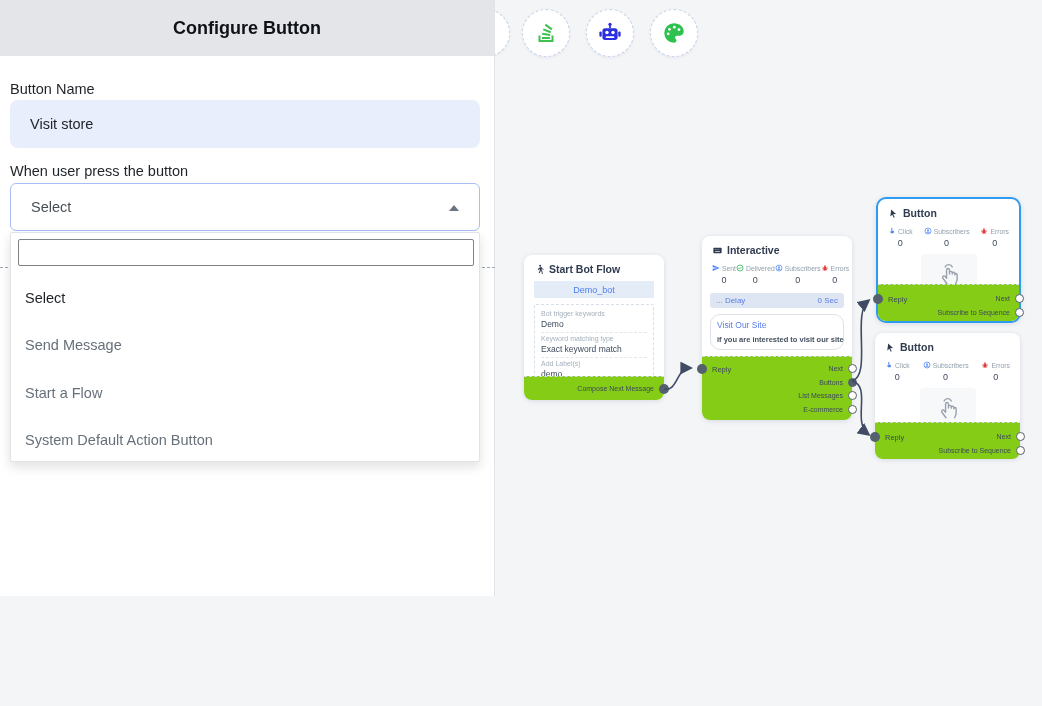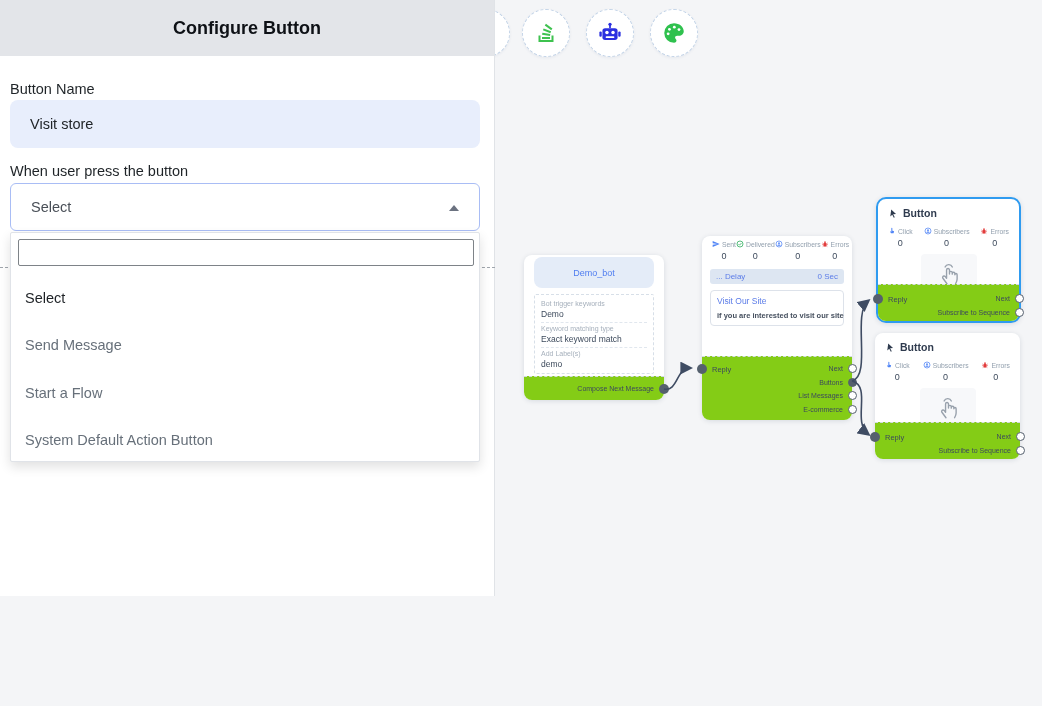--- a/index.html
+++ b/index.html
@@ -64,21 +64,21 @@
   }
   .out-rows { display:flex; flex-direction:column; align-items:flex-end; }
   .out-row {
     display:flex; align-items:center; gap:5px; margin-right:-5px;
     font-size:7px; color:#3d4a5c; height:13.5px; white-space:nowrap;
   }
 
   
   .node-start { left:524px; top:255px; width:140px; height:145px; }
   .bot-pill {
-    margin:2px 10px 0 10px; height:31px; background:#e4ecf8; border-radius:8px;
+    margin:2px 10px 0 10px; height:17px; background:#e4ecf8; border-radius:1px;
     display:flex; align-items:center; justify-content:center;
     font-size:9px; color:#4f7df0;
   }
   .fields {
     margin:6px 10px 0 10px; border:1px dashed #d7dfe8; border-radius:2px;
     padding:3px 6px 4px 6px;
   }
   .f-label { font-size:7px; color:#a6b0bc; margin-top:2px; white-space:nowrap; }
   .f-value { font-size:8.5px; color:#3d4a5c; margin-top:2px; white-space:nowrap; }
   .f-sep { border-top:1px dashed #e1e7ee; margin-top:3px; }
@@ -89,21 +89,21 @@
   .start-footer .port-dot { margin-right:-5px; }
 
   
   .node-interactive { left:702px; top:236px; width:150px; height:184px; }
   .delay-bar {
     margin:8px 8px 0 8px; height:15px; background:#dde6f2; border-radius:3px;
     display:flex; align-items:center; justify-content:space-between;
     padding:0 6px; font-size:8px; color:#5b7ce8;
   }
   .msg-box {
-    margin:6px 8px 0 8px; background:#fff; border:1px solid #dde2ea; border-radius:4px;
+    margin:6px 8px 0 8px; background:#fff; border:1px solid #dde2ea; border-radius:10px;
     padding:5px 6px;
   }
   .msg-title { font-size:8.5px; color:#5b7ce8; white-space:nowrap; }
   .msg-body { font-size:7.5px; color:#454f5e; font-weight:bold; margin-top:5px; white-space:nowrap; }
   .int-footer { height:64px; }
   .int-footer .reply-row { top:7px; }
   .int-footer .out-rows { padding-top:5px; }
 
   
   .node-button { width:145px; height:126px; }
@@ -211,38 +211,61 @@
         <path d="M12 3a9 9 0 1 0 0 18c1.6 0 2.3-1 2.3-2 0-.6-.3-1.1-.7-1.5-.4-.5-.6-.9-.6-1.3 0-.9.8-1.6 1.9-1.6h1.8c2.4 0 4.3-1.9 4.3-4.2C21 6.3 16.9 3 12 3z" fill="#2fc14e"></path>
         <circle cx="7.8" cy="8.6" r="1.3" fill="#fff"></circle>
         <circle cx="12.3" cy="6.6" r="1.3" fill="#fff"></circle>
         <circle cx="16.6" cy="8.8" r="1.3" fill="#fff"></circle>
         <circle cx="6.6" cy="12.8" r="1.3" fill="#fff"></circle>
       </svg>
     </span>
   </div>
 
   <div class="node node-start">
+    <div class="node-header">
+      <span class="hicon">
+        <svg viewBox="0 0 24 24" fill="currentColor">
+          <circle cx="13.5" cy="4" r="2.2"></circle>
+          <path d="M13.8 7.2l-3.4 1.6-2.4 3.5 1.7.9 1.8-2.7 1.3 3-2.6 6.1 2 .8 2.7-5.8 1.7 2.3.5 4.9h2l-.7-6-2-2.7.9-3 1.5 2 2.7 1-.5-1.8-2.1-1.2-1.9-2.8z"></path>
+        </svg>
+      </span>
+      <span>Start Bot Flow</span>
+    </div>
     <div class="bot-pill">Demo_bot</div>
     <div class="fields">
       <div class="f-label">Bot trigger keywords</div>
       <div class="f-value">Demo</div>
       <div class="f-sep"></div>
       <div class="f-label">Keyword matching type</div>
       <div class="f-value">Exact keyword match</div>
       <div class="f-sep"></div>
       <div class="f-label">Add Label(s)</div>
       <div class="f-value">demo</div>
     </div>
     <div class="node-footer start-footer">
       <span>Compose Next Message</span>
       <span class="port-dot"></span>
     </div>
   </div>
 
   <div class="node node-interactive">
+    <div class="node-header">
+      <span class="hicon">
+        <svg viewBox="0 0 24 24">
+          <rect x="3" y="6" width="18" height="12" rx="1.5" fill="currentColor"></rect>
+          <g fill="#fff">
+            <circle cx="7" cy="10" r="1"></circle>
+              <circle cx="11" cy="10" r="1"></circle>
+              <circle cx="15" cy="10" r="1"></circle>
+            <rect x="7" y="13.5" width="10" height="1.5"></rect>
+          </g>
+        </svg>
+      </span>
+      <span>Interactive</span>
+    </div>
     <div class="stats">
       <div class="stat">
         <div class="stat-top">
             <span class="c-blue">
               <svg viewBox="0 0 24 24" fill="currentColor">
                 <path d="M2 21l21-9L2 3v7l15 2-15 2z"></path>
               </svg>
             </span>
             <span>Sent</span>
           </div>

